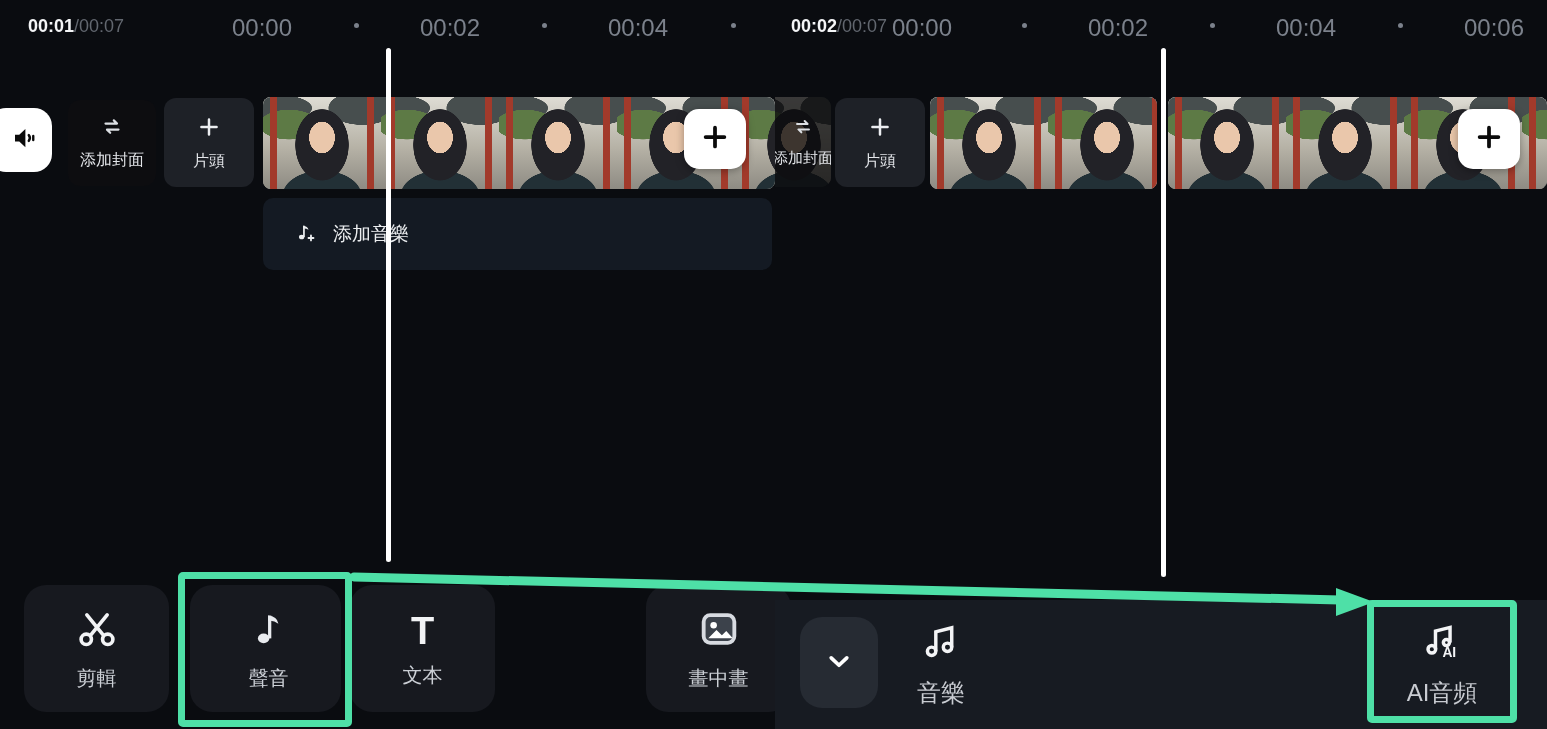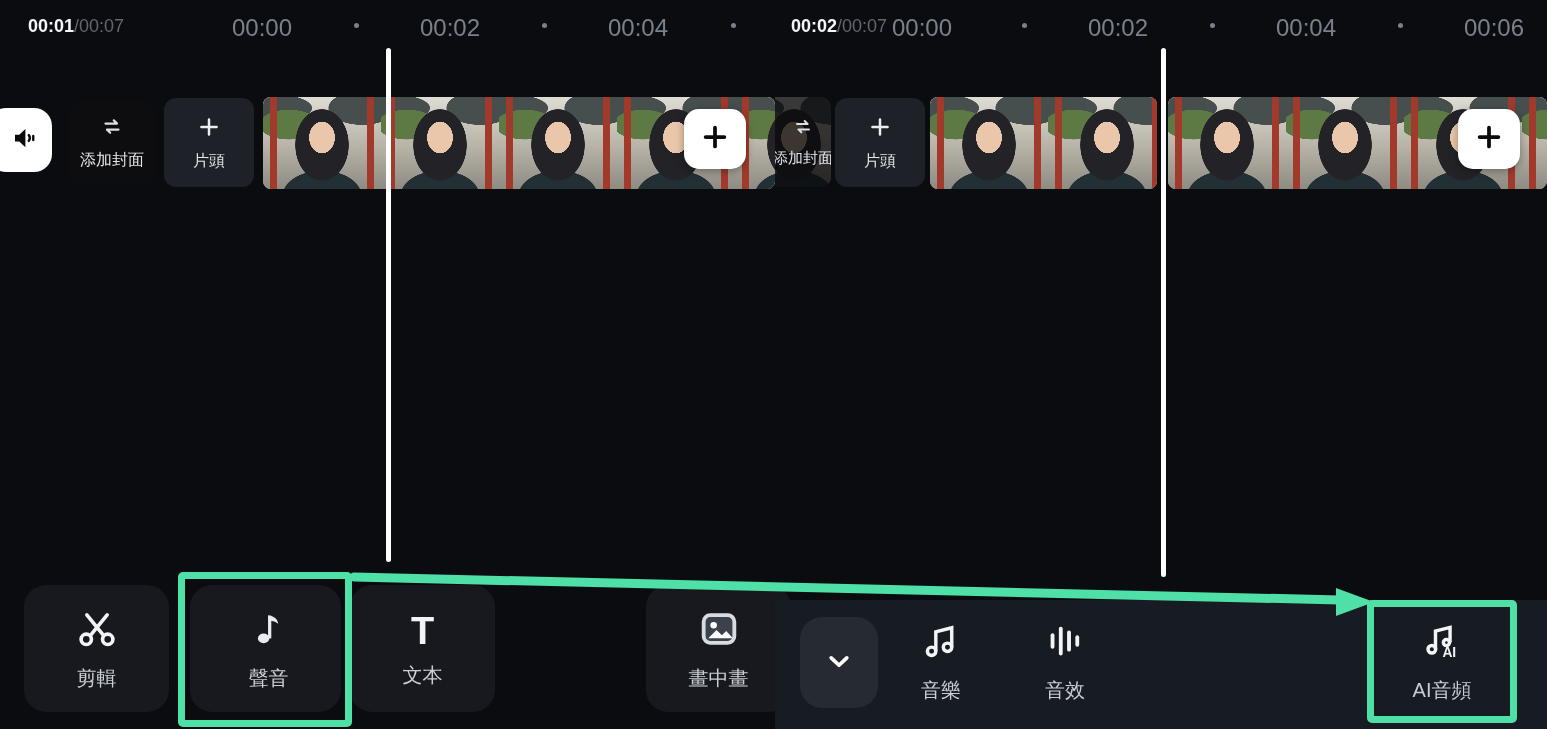--- a/index.html
+++ b/index.html
@@ -45,21 +45,21 @@
   
   .add-music{position:absolute;left:263px;top:198px;width:509px;height:72px;background:#141a23;border-radius:10px;display:flex;align-items:center;padding-left:30px;box-sizing:border-box;z-index:2;}
   .add-music .lbl{font-size:19px;color:#eceef0;margin-left:14px;}
   
   .tb-btn{position:absolute;top:585px;width:145px;height:127px;background:#17191f;border-radius:22px;display:flex;flex-direction:column;align-items:center;justify-content:center;gap:9px;}
   .tb-btn .lbl{font-size:20px;color:#cbcfd5;white-space:nowrap;}
   .t-glyph{font-size:38px;font-weight:700;color:#f2f3f5;line-height:44px;}
   .right-toolbar-bg{position:absolute;left:775px;top:600px;width:772px;height:129px;background:#171b22;}
   .collapse-btn{position:absolute;left:800px;top:617px;width:78px;height:91px;background:#262b33;border-radius:22px;display:flex;align-items:center;justify-content:center;}
   .rtb-item{position:absolute;top:618px;width:120px;display:flex;flex-direction:column;align-items:center;gap:9px;}
-  .rtb-item .lbl{font-size:20px;color:#c9ccd2;white-space:nowrap;}
+  .rtb-item .lbl{font-size:24px;color:#c9ccd2;white-space:nowrap;}
   
   .hl-box{position:absolute;border:7px solid #4ee0a7;border-radius:5px;z-index:9;}
   .arrow-svg{position:absolute;left:0;top:0;z-index:8;pointer-events:none;}
 </style>
 </head>
 <body>
 
 <div class="stage">
 
   <div class="time-display" style="left:28px;">
@@ -111,20 +111,31 @@
   </div>
 
   <div class="white-plus" style="left:684px;top:109px;">
     <span>
       <svg width="30" height="30" viewBox="0 0 24 24" stroke="#0b0b0b" stroke-width="3" fill="none" stroke-linecap="round">
           <path d="M12 4.5v15M4.5 12h15"></path>
         </svg>
     </span>
   </div>
 
+  <div class="add-music">
+    <span>
+      <svg width="26" height="26" viewBox="0 0 24 24">
+          <ellipse cx="8" cy="16.6" rx="2.5" ry="2.1" fill="#eceef0"></ellipse>
+          <rect x="9.3" y="6.2" width="1.6" height="10.4" fill="#eceef0"></rect>
+          <path d="M9.3 6.2 q4.4 .4 5 3.8 q-2.6 -1.7 -5 -1.2 z" fill="#eceef0"></path>
+          <path d="M16.6 15.2 v4.6 M14.3 17.5 h4.6" stroke="#eceef0" stroke-width="1.7" stroke-linecap="round"></path>
+        </svg>
+    </span>
+    <span class="lbl">添加音樂</span>
+  </div>
 
   <div class="playhead" style="left:386px;top:48px;height:514px;"></div>
 
   <div class="tb-btn" style="left:24px;">
     <span>
       <svg width="46" height="46" viewBox="0 0 24 24" stroke="#f2f3f5" stroke-width="1.9" fill="none" stroke-linecap="round">
           <circle cx="6.4" cy="17.4" r="2.7"></circle>
           <circle cx="17.6" cy="17.4" r="2.7"></circle>
           <path d="M8.6 15.3 L17.3 4.6"></path>
           <path d="M15.4 15.3 L6.7 4.6"></path>
@@ -230,31 +241,20 @@
     <span>
       <svg width="46" height="46" viewBox="0 0 24 24" stroke="#f3f4f6" stroke-width="1.8" fill="none">
           <path d="M9.3 17.3 V7.2 l8.3 -2.1 v10.1"></path>
           <circle cx="7.1" cy="17.4" r="2.2"></circle>
           <circle cx="15.4" cy="15.3" r="2.2"></circle>
         </svg>
     </span>
     <span class="lbl">音樂</span>
   </div>
 
-  <div class="rtb-item" style="left:1005px;">
-    <span>
-      <svg width="46" height="46" viewBox="0 0 24 24" stroke="#f3f4f6" stroke-width="2" fill="none" stroke-linecap="round">
-          <line x1="5.5" y1="9" x2="5.5" y2="15"></line>
-          <line x1="9.8" y1="5.5" x2="9.8" y2="18.5"></line>
-          <line x1="14.1" y1="7.5" x2="14.1" y2="16.5"></line>
-          <line x1="18.4" y1="10" x2="18.4" y2="14"></line>
-        </svg>
-    </span>
-    <span class="lbl">音效</span>
-  </div>
 
 
 
   <div class="rtb-item" style="left:1382px;">
     <span>
       <svg width="46" height="46" viewBox="0 0 24 24" stroke="#f3f4f6" stroke-width="1.8" fill="none">
           <path d="M8.6 16.2 V6.8 l7.6 -1.9 v7.9"></path>
           <circle cx="6.7" cy="16.3" r="2"></circle>
           <circle cx="14.3" cy="12.8" r="1.6"></circle>
           <text x="12.2" y="20.6" font-size="7.2" font-weight="bold" fill="#f3f4f6" stroke="none" font-family="'Liberation Sans',sans-serif">AI</text>

